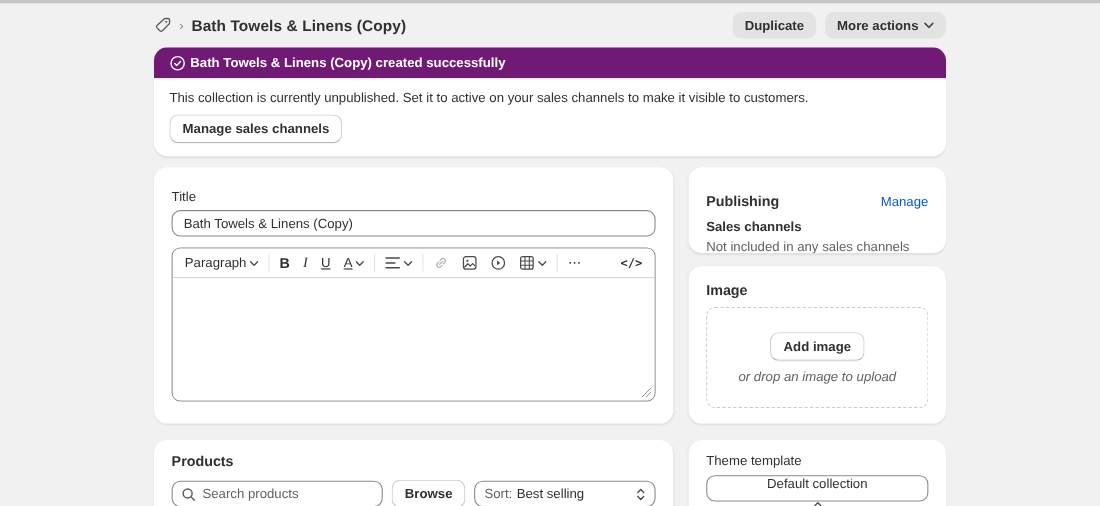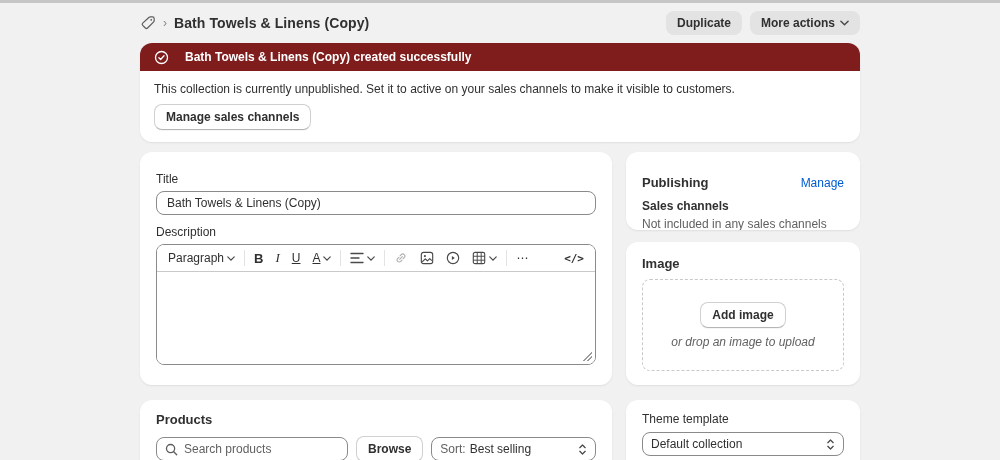--- a/index.html
+++ b/index.html
@@ -26,21 +26,21 @@
   }
   .btn-white {
     background: #fff; border: 1px solid #d0d0d0; border-bottom-color: #b5b5b5; border-radius: 8px;
     font: 600 12px "Liberation Sans", sans-serif; color: #303030;
     padding: 5px 11px; height: 26px; display: inline-flex; align-items: center; cursor: pointer;
     box-shadow: 0 1px 0 rgba(0,0,0,.04);
   }
 
   
   .banner-card { margin-top: 8px; background: #fff; border-radius: 12px; box-shadow: 0 1px 2px rgba(0,0,0,.08); overflow: hidden; }
-  .banner-head { background: #7f1d1d; color: #fff; height: 28px; display: flex; align-items: center; gap: 16px; padding: 0 14px; }
+  .banner-head { background: #701a75; color: #fff; height: 28px; display: flex; align-items: center; gap: 4px; padding: 0 14px; }
   .banner-head .msg { font-size: 12px; font-weight: 600; }
   .banner-body { padding: 10px 14px 12px 14px; border-radius: 26px; }
   .banner-body .note { font-size: 12px; color: #303030; line-height: 16px; }
   .banner-body .btn-white { margin-top: 7px; }
 
   
   .main-grid { display: flex; gap: 14px; margin-top: 10px; align-items: flex-start; }
   .col-left { width: 472px; display: flex; flex-direction: column; gap: 15px; }
   .col-right { width: 234px; display: flex; flex-direction: column; }
   .card { background: #fff; border-radius: 12px; box-shadow: 0 1px 2px rgba(0,0,0,.08); }
@@ -104,21 +104,21 @@
   .pub-status { font-size: 12px; color: #616161; margin-top: 4px; }
 
   .card-image { height: 143px; margin-top: 12px; padding: 14px 16px; display: flex; flex-direction: column; }
   .dropzone {
     flex: 1; margin-top: 8px; border: 1px dashed #c9c9c9; border-radius: 8px;
     display: flex; flex-direction: column; align-items: center; justify-content: center; gap: 7px;
   }
   .drop-hint { color: #616161; font-size: 12px; font-style: italic; }
 
   .card-theme { height: 90px; margin-top: 15px; padding: 12px 16px; }
-  .theme-select { width: 100%; margin-top: 6px; }
+  .theme-select { width: 100%; margin-top: 6px; flex-direction: column; }
 
   svg { display: block; }
 </style>
 </head>
 <body>
 
 <div class="top-strip"></div>
 <div class="content">
 
   <div class="header-row">
@@ -166,21 +166,20 @@
   </div>
 
   <div class="main-grid">
 
     <div class="col-left">
 
       <div class="card card-details">
         <label class="field-label">Title</label>
         <input class="text-input" type="text" value="Bath Towels &amp; Linens (Copy)" style="">
         <div class="desc-wrap">
-          <label class="field-label">Description</label>
           <div class="editor">
             <div class="editor-toolbar">
               <button class="tb-btn">
                 <span>Paragraph</span>
                 <svg width="8" height="5" viewBox="0 0 10 6" fill="none">
                     <path d="M1 1l4 4 4-4" stroke="#4a4a4a" stroke-width="1.5" stroke-linecap="round"></path>
                   </svg>
               </button>
               <span class="tb-sep"></span>
               <button class="tb-btn bold">B</button>

